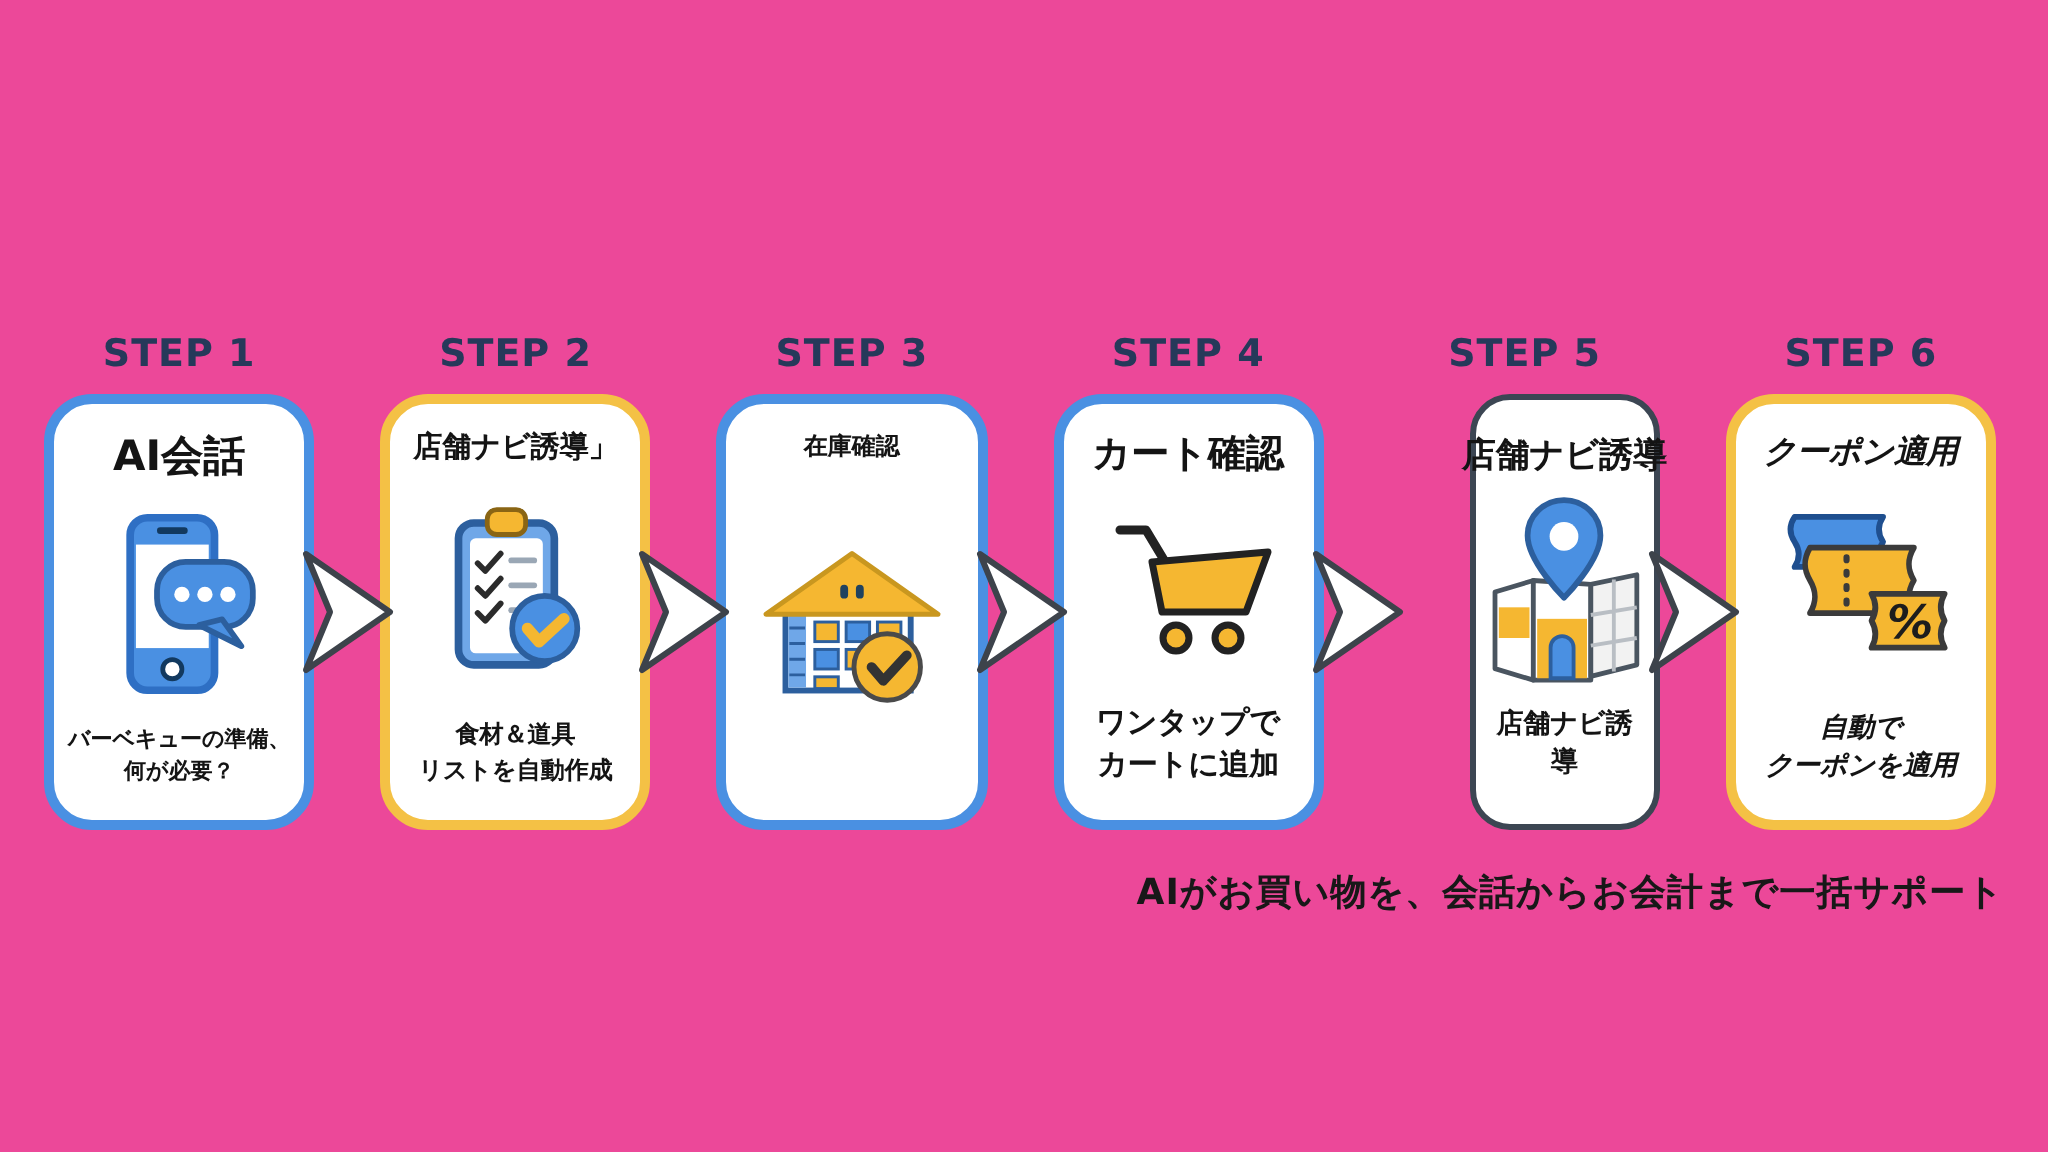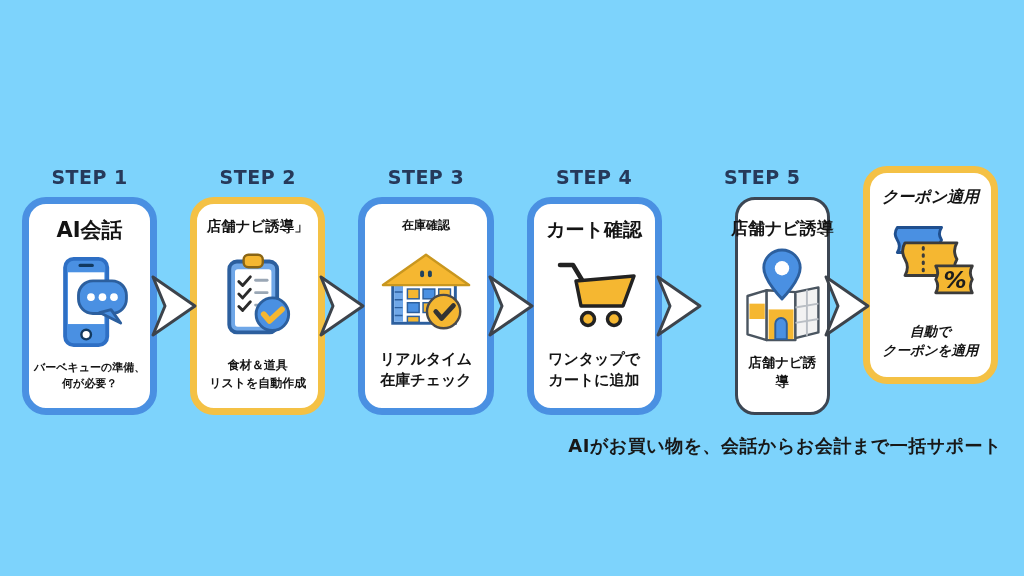--- a/index.html
+++ b/index.html
@@ -1,32 +1,32 @@
 <!DOCTYPE html>
 <html><head>
 <meta charset="utf-8">
 <style>
   html,body{margin:0;padding:0;background:#ffffff;}
   .canvas{
-    position:relative;width:1024px;height:576px;background:#7dd3fc;
+    position:relative;width:1024px;height:576px;background:#ec4899;
     font-family:"DejaVu Sans","Liberation Sans",sans-serif;overflow:hidden;
   }
   .flow{
     position:absolute;left:22px;top:166px;width:976px;
     display:flex;gap:33px;
   }
   .step{flex:1;display:flex;flex-direction:column;min-width:0;}
   .step-label{
     text-align:center;font-weight:bold;font-size:19px;color:#26395a;
     margin-bottom:9px;letter-spacing:.5px;
   }
   .box-wrap{position:relative;}
   .step-box{
     height:218px;box-sizing:border-box;background:#fff;
-    border:7px solid #14b8a6;border-radius:24px;
+    border:5px solid #14b8a6;border-radius:24px;
     display:flex;flex-direction:column;align-items:center;justify-content:space-between;
     padding:14px 4px 16px;
   }
   .step-box.thin{border-width:3px;border-radius:20px;padding:18px 8px 20px;margin-left:40px;}
   .step-title{font-weight:bold;color:#141414;white-space:nowrap;line-height:1.2;}
   .step:nth-child(1) .step-title{font-size:21px;}
   .step:nth-child(2) .step-title{font-size:14.5px;}
   .step:nth-child(3) .step-title{font-size:12px;}
   .step:nth-child(4) .step-title{font-size:19px;}
   .step:nth-child(5) .step-title{font-size:17px;}
@@ -132,24 +132,20 @@
               <rect x="29" y="45" width="12" height="10" fill="#f5b731" stroke="#2c5f9e" stroke-width="1.5"></rect>
               <rect x="45" y="45" width="12" height="10" fill="#4a90e2" stroke="#2c5f9e" stroke-width="1.5"></rect>
               <rect x="61" y="45" width="12" height="10" fill="#f5b731" stroke="#2c5f9e" stroke-width="1.5"></rect>
               <rect x="29" y="59" width="12" height="10" fill="#4a90e2" stroke="#2c5f9e" stroke-width="1.5"></rect>
               <rect x="45" y="59" width="12" height="10" fill="#f5b731" stroke="#2c5f9e" stroke-width="1.5"></rect>
               <rect x="29" y="73" width="12" height="6" fill="#f5b731" stroke="#2c5f9e" stroke-width="1.5"></rect>
               <circle cx="66" cy="68" r="17" fill="#f5b731" stroke="#4a4a4a" stroke-width="2.5"></circle>
               <path d="M58,68 l6,7 l12,-13" stroke="#333333" stroke-width="5" fill="none" stroke-linecap="round" stroke-linejoin="round"></path>
             </svg>
           </div>
-          <div class="step-caption">
-            <span>リアルタイム</span>
-            <span>在庫チェック</span>
-          </div>
         </div>
         <svg class="arrow" viewBox="0 0 48 64">
           <polygon points="3,3 45,32 3,61 15,32" fill="#ffffff" stroke="#3d434b" stroke-width="3" stroke-linejoin="round"></polygon>
         </svg>
       </div>
     </div>
 
     <div class="step">
       <div class="step-label">STEP 4</div>
       <div class="box-wrap">
@@ -197,20 +193,21 @@
             <span></span>
           </div>
         </div>
         <svg class="arrow" viewBox="0 0 48 64">
           <polygon points="3,3 45,32 3,61 15,32" fill="#ffffff" stroke="#3d434b" stroke-width="3" stroke-linejoin="round"></polygon>
         </svg>
       </div>
     </div>
 
     <div class="step">
+      <div class="step-label">STEP 6</div>
       <div class="box-wrap">
         <div class="step-box" style="border-color: rgb(244, 193, 69); font-style: italic;">
           <div class="step-title">クーポン適用</div>
           <div class="step-icon">
             <svg width="100" height="82" viewBox="0 0 104 84">
               <path d="M18,4 h46 c-3,4.5 -3,8.5 0,13 c-3,4.5 -3,8.5 0,13 h-46 c3,-4.5 3,-8.5 0,-13 c-3,-4.5 -3,-8.5 0,-13 z" fill="#4a90e2" stroke="#1f4f8f" stroke-width="3" stroke-linejoin="round"></path>
               <path d="M26,20 h54 c-3.5,6 -3.5,11 0,17 c-3.5,6 -3.5,11 0,17 h-54 c3.5,-6 3.5,-11 0,-17 c-3.5,-6 -3.5,-11 0,-17 z" fill="#f5b731" stroke="#3b3b3b" stroke-width="3" stroke-linejoin="round"></path>
               <line x1="45" y1="25" x2="45" y2="52" stroke="#3b3b3b" stroke-width="3.2" stroke-dasharray="1.5,6" stroke-linecap="round"></line>
               <path d="M58,44 h38 c-2.8,4.8 -2.8,9 0,14 c-2.8,4.8 -2.8,9 0,14 h-38 c2.8,-4.8 2.8,-9 0,-14 c2.8,-4.8 2.8,-9 0,-14 z" fill="#f5b731" stroke="#3b3b3b" stroke-width="3" stroke-linejoin="round"></path>
               <text x="78" y="67" font-size="24" font-weight="bold" fill="#1d1d1d" text-anchor="middle" font-family="DejaVu Sans, sans-serif">%</text>

